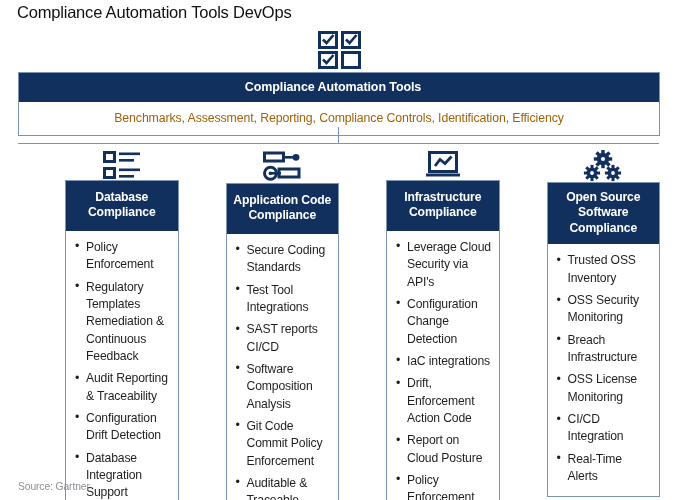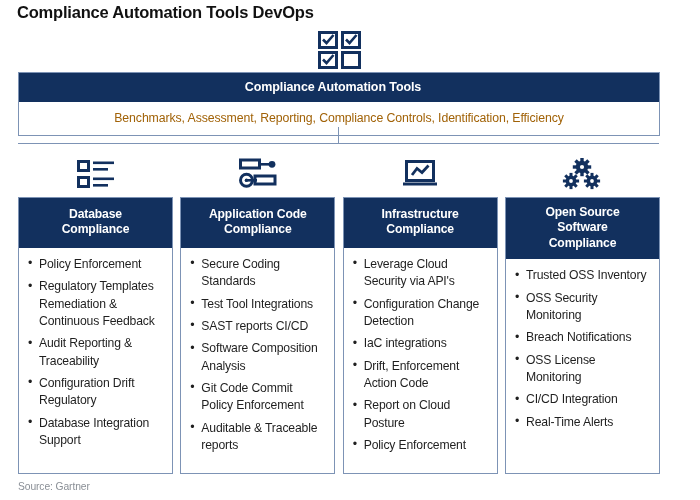--- a/index.html
+++ b/index.html
@@ -22,21 +22,21 @@
     width: 700px;
     height: 500px;
   }
 
   
   .page-title {
     position: absolute;
     left: 17px;
     top: 3px;
     font-size: 16.5px;
-    font-weight: bold;
+    font-weight: normal;
     letter-spacing: -0.2px;
     color: #111111;
     white-space: nowrap;
   }
 
   
   .top-icon {
     position: absolute;
     left: 318px;
     top: 31px;
@@ -97,20 +97,21 @@
     width: 642px;
     height: 324px;
     display: flex;
     justify-content: space-between;
   }
   .column {
     width: 155px;
     display: flex;
     flex-direction: column;
     align-items: stretch;
+    margin-left: 47px;
   }
 
   .col-icon-wrap {
     height: 47px;
     display: flex;
     align-items: center;
     justify-content: center;
   }
 
   .col-box {
@@ -218,21 +219,21 @@
       <div class="col-box">
         <div class="col-header">
           <span>Database</span><br>
           <span>Compliance</span>
         </div>
         <div class="col-body">
           <ul class="bullets">
             <li>Policy Enforcement</li>
             <li>Regulatory Templates Remediation &amp; Continuous Feedback</li>
             <li>Audit Reporting &amp; Traceability</li>
-            <li>Configuration Drift Regulatory</li>
+            <li>Configuration Drift Detection</li>
             <li>Database Integration Support</li>
           </ul>
         </div>
       </div>
     </div>
 
     <div class="column">
       <div class="col-icon-wrap">
         <svg width="38" height="33" viewBox="0 0 38 33" xmlns="http://www.w3.org/2000/svg">
           <rect x="1.5" y="3" width="19" height="8" fill="none" stroke="#12305e" stroke-width="3"></rect>
@@ -343,21 +344,21 @@
       <div class="col-box">
         <div class="col-header tall">
           <span>Open Source</span><br>
           <span>Software</span><br>
           <span>Compliance</span>
         </div>
         <div class="col-body">
           <ul class="bullets">
             <li>Trusted OSS Inventory</li>
             <li>OSS Security Monitoring</li>
-            <li>Breach Notifications</li>
+            <li>Breach Infrastructure</li>
             <li>OSS License Monitoring</li>
             <li>CI/CD Integration</li>
             <li>Real-Time Alerts</li>
           </ul>
         </div>
       </div>
     </div>
 
   </div>
 

